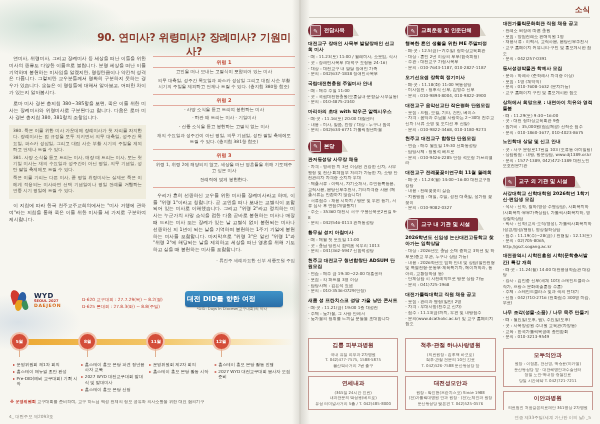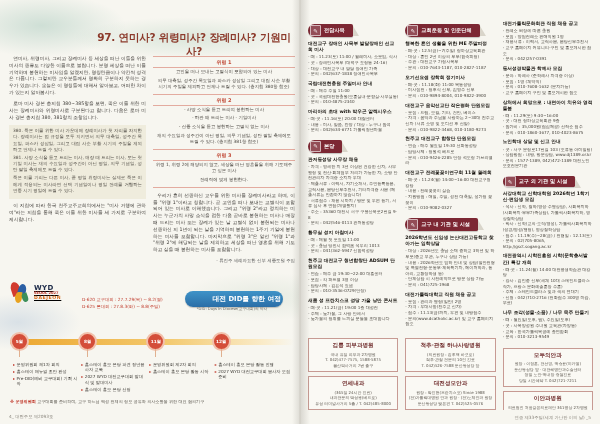--- a/index.html
+++ b/index.html
@@ -36,36 +36,36 @@
   .qline{margin:0 0 2px;font-size:4.4px;line-height:1.4;color:#55514a;text-align:justify;}
 
   .wbox{border-top:1px solid #e3ab9f;margin-bottom:5px;}
   .w-label{text-align:center;font-size:5px;font-weight:bold;color:#c24d3a;padding:2px 0;
            border-bottom:1px solid #e3ab9f;}
   .w-line{text-align:center;font-size:4.4px;line-height:1.5;color:#4a4640;padding:1px 2px;}
   .wbox .w-line:last-child{border-bottom:1px solid #e3ab9f;padding-bottom:3px;}
   .w-label:not(:first-child){border-top:1px solid #e3ab9f;margin-top:2px;}
   .attrib{margin-top:4px;font-size:4.4px;color:#555;text-align:right;}
 
-  .wyd-block{position:absolute;top:280px;left:9px;display:flex;gap:3px;align-items:center;text-decoration:underline;}
+  .wyd-block{position:absolute;top:288px;left:9px;display:flex;gap:3px;align-items:center;}
   .wyd-mark{position:relative;width:22px;height:26px;}
   .wyd-mark i{position:absolute;border-radius:50% 50% 50% 0;}
   .wyd-mark .m1{width:9px;height:14px;background:#d23b2f;left:2px;top:2px;transform:rotate(-18deg);}
   .wyd-mark .m2{width:8px;height:13px;background:#2b5fa5;left:9px;top:4px;transform:rotate(14deg);}
   .wyd-mark .m3{width:7px;height:11px;background:#e8a21f;left:6px;top:12px;transform:rotate(185deg);}
   .wyd-mark .m4{width:6px;height:9px;background:#3c8f5a;left:13px;top:13px;transform:rotate(160deg);}
   .wyd-text{line-height:1.05;}
   .wyd-t1{font-size:7px;font-weight:900;color:#23304d;letter-spacing:.3px;}
   .wyd-t2{font-size:3.6px;font-weight:bold;color:#c23a2d;}
   .wyd-t3{font-size:4.6px;font-weight:900;color:#d96d1c;letter-spacing:.6px;}
   .dday{position:absolute;top:296px;left:82px;width:104px;}
   .dday div{font-size:4.3px;color:#c03a2b;line-height:1.7;}
 
   .banner{position:absolute;top:291px;left:185px;width:94px;background:linear-gradient(#3f93c8,#2a6ea7);
-    color:#fff;font-weight:bold;font-size:6.8px;text-align:right;padding:3px 2px;border-radius:8px;
+    color:#fff;font-weight:bold;font-size:6.8px;text-align:left;padding:3px 2px;border-radius:3px;
     box-shadow:0 1px 1px rgba(0,0,0,.2);}
   .banner-foot{position:absolute;top:306px;left:170px;width:124px;text-align:center;font-size:3.7px;color:#6b675f;}
 
   .timeline{position:absolute;top:334px;left:10px;width:284px;height:60px;}
   .tl-bar{position:absolute;top:5px;left:0;right:0;height:6px;border-radius:3px;
     background:linear-gradient(90deg,#eca62e,#f3c96e 55%,#faeccb 90%,rgba(250,236,203,0));}
   .ms-row{position:absolute;top:-2px;left:0;right:0;display:flex;}
   .ms{position:relative;}
   .ms-circle{width:15px;height:15px;border-radius:50%;background:#d44d39;border:2px solid #f2c0ab;
     color:#fff;font-size:4.3px;font-weight:bold;display:flex;align-items:center;justify-content:center;}
@@ -99,21 +99,21 @@
   .ad-t{font-size:5.6px;font-weight:bold;color:#6e2a2a;margin-bottom:1.5px;}
   .ad-l{font-size:3.9px;line-height:1.4;color:#5c574f;}
   .footer-r{position:absolute;bottom:4px;right:9px;font-size:4.3px;color:#8b877e;}
 </style>
 </head>
 <body>
 
 <div class="spread">
 
   <div class="page page-left">
-    <div class="page-title">97. 연미사? 위령미사? 장례미사? 기원미사?</div>
+    <div class="page-title">90. 연미사? 위령미사? 장례미사? 기원미사?</div>
 
     <div class="col col-1">
         <p class="para">연미사, 위령미사, 그리고 장례미사 등 세상을 떠난 이들을 위한 미사의 종류도 다양한 이름으로 불립니다. 분명 세상을 떠난 이를 기억하며 봉헌하는 미사임을 알겠지만, 명칭만큼이나 약간씩 성격은 다릅니다. 그렇지만 교우분들께서 명확히 구분하지 못하는 경우가 있습니다. 오늘은 이 명칭들에 대해서 알아보고, 어떠한 차이가 있는지 알아봅시다.</p>
         <p class="para">로마 미사 경본 총지침 380~385항을 보면, 죽은 이를 위한 미사는 장례미사와 위령미사로 구분된다고 합니다. 다음은 로마 미사 경본 총지침 380, 381항의 조항입니다.</p>
         <div class="quote">
           <p class="qline">380. 죽은 이를 위한 미사 가운데에 장례미사가 첫 자리를 차지한다. 장례미사는 법 규정을 모두 지키면서 의무 대축일, 성주간 목요일, 파스카 성삼일, 그리고 대림 사순 부활 시기의 주일을 제외하고 언제나 드릴 수 있다.</p>
           <p class="qline">381. 사망 소식을 듣고 드리는 미사, 매장 때 드리는 미사, 또는 첫 기일 미사는 재의 수요일과 성주간이 아닌 평일, 의무 기념일, 성탄 팔일 축제에도 드릴 수 있다.</p>
           <p class="qline">죽은 이를 기리는 다른 미사, 곧 평일 위령미사는 실제로 죽은 이에게 적용되는 미사라면 선택 기념일이나 평일 전례를 거행하는 연중 시기 평일에 드릴 수 있다.</p>
         </div>
         <p class="para">이 지침에 따라 한국 천주교주교회의에서는 "미사 거행에 관하여"라는 지침을 통해 죽은 이를 위한 미사를 세 가지로 구분하여 제시합니다.</p>
@@ -227,20 +227,21 @@
           </div>
         </div>
     </div>
     <div class="tl-note">
       <b>※ 운영위원회</b><span> 교구대회를 준비하며, 교구 하느님 백성 전체의 정보 공유와 의사소통을 위한 대표 협의기구</span>
     </div>
     <div class="footer-l">4_ 대전주보 제2093호</div>
   </div>
 
   <div class="page page-right">
+    <div class="rp-header">소식</div>
     <div class="rp-cols">
       <div class="rp-col">
           <div class="badge">
             <span class="badge-ic">✎</span>
             <span class="badge-lb">전담사목</span>
           </div>
           <div class="sec">
             <div class="sec-t">대전교구 장애인 사목부 발달장애인 선교회 미사</div>
             <div class="sec-l">- 때 : 11.23(토) 11:00 / 월례미사, 소모임, 식사</div>
             <div class="sec-l">- 곳 : 장애인사목부 (대덕구 오정동 24-16)</div>

